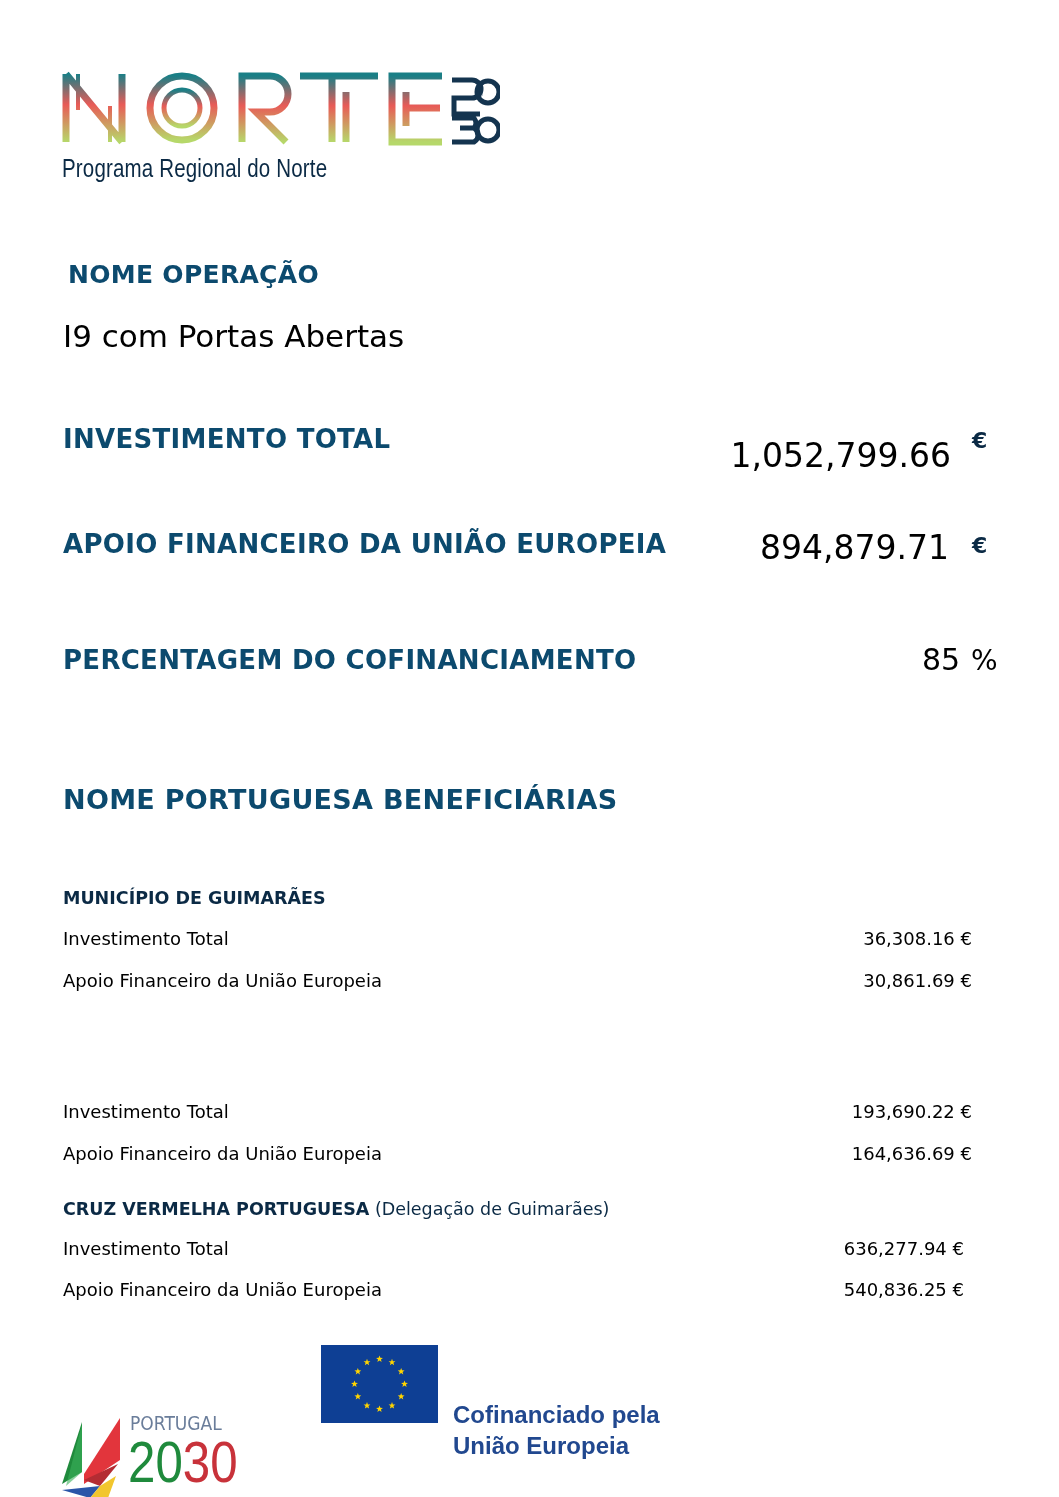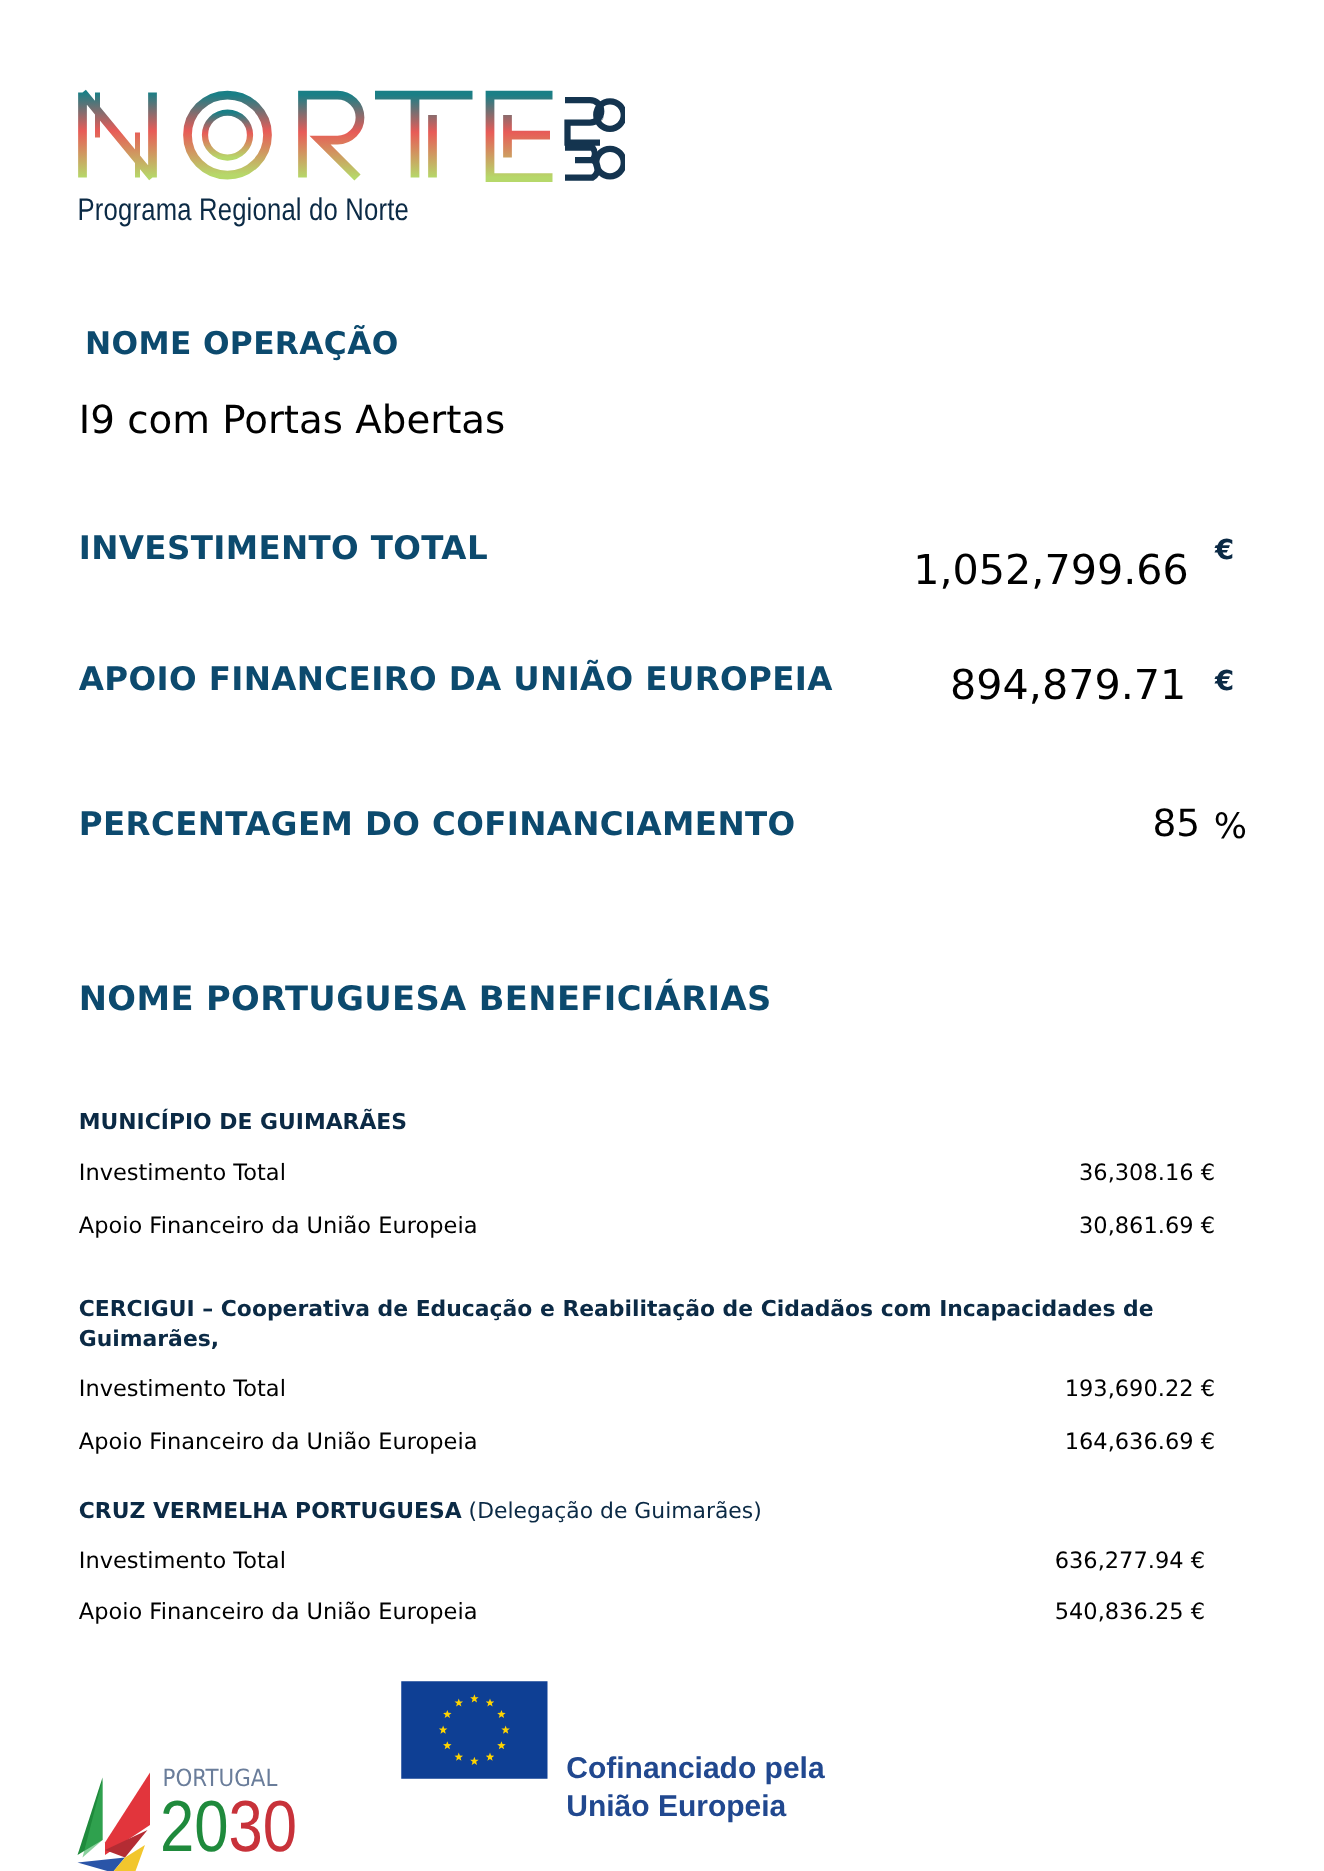--- a/index.html
+++ b/index.html
@@ -80,21 +80,20 @@
 
 <div class="abs label-big" style="left:63px; top:784px; font-size:27px;">NOME PORTUGUESA BENEFICIÁRIAS</div>
 
 <div class="abs ent-title" style="left:63px; top:886px;">MUNICÍPIO DE GUIMARÃES</div>
 <div class="abs row-label" style="left:63px; top:928px;">Investimento Total</div>
 <div class="abs row-val" style="left:772px; top:928px;">36,308.16 €</div>
 <div class="abs row-label" style="left:63px; top:970px;">Apoio Financeiro da União Europeia</div>
 <div class="abs row-val" style="left:772px; top:970px;">30,861.69 €</div>
 
 <div class="abs ent-title" style="left:63px; top:1036px; width:970px;">
-  <div>CERCIGUI – Cooperativa de Educação e Reabilitação de Cidadãos com Incapacidades de Guimarães,</div>
 </div>
 <div class="abs row-label" style="left:63px; top:1101px;">Investimento Total</div>
 <div class="abs row-val" style="left:772px; top:1101px;">193,690.22 €</div>
 <div class="abs row-label" style="left:63px; top:1143px;">Apoio Financeiro da União Europeia</div>
 <div class="abs row-val" style="left:772px; top:1143px;">164,636.69 €</div>
 
 <div class="abs ent-title" style="left:63px; top:1197px;">
   <span>CRUZ VERMELHA PORTUGUESA</span><span style="font-weight:normal;"> (Delegação de Guimarães)</span>
 </div>
 <div class="abs row-label" style="left:63px; top:1238px;">Investimento Total</div>

